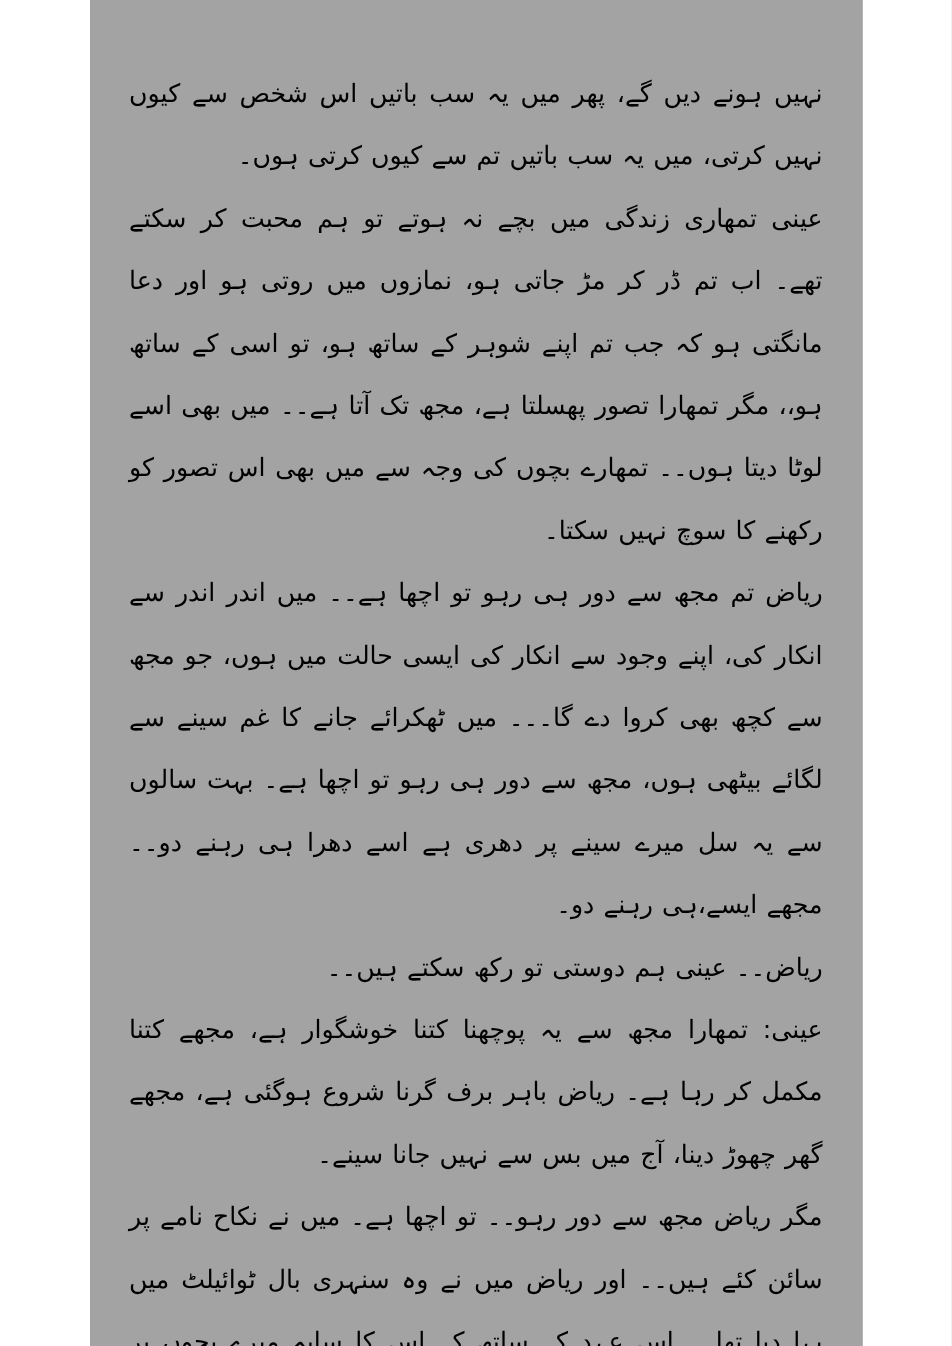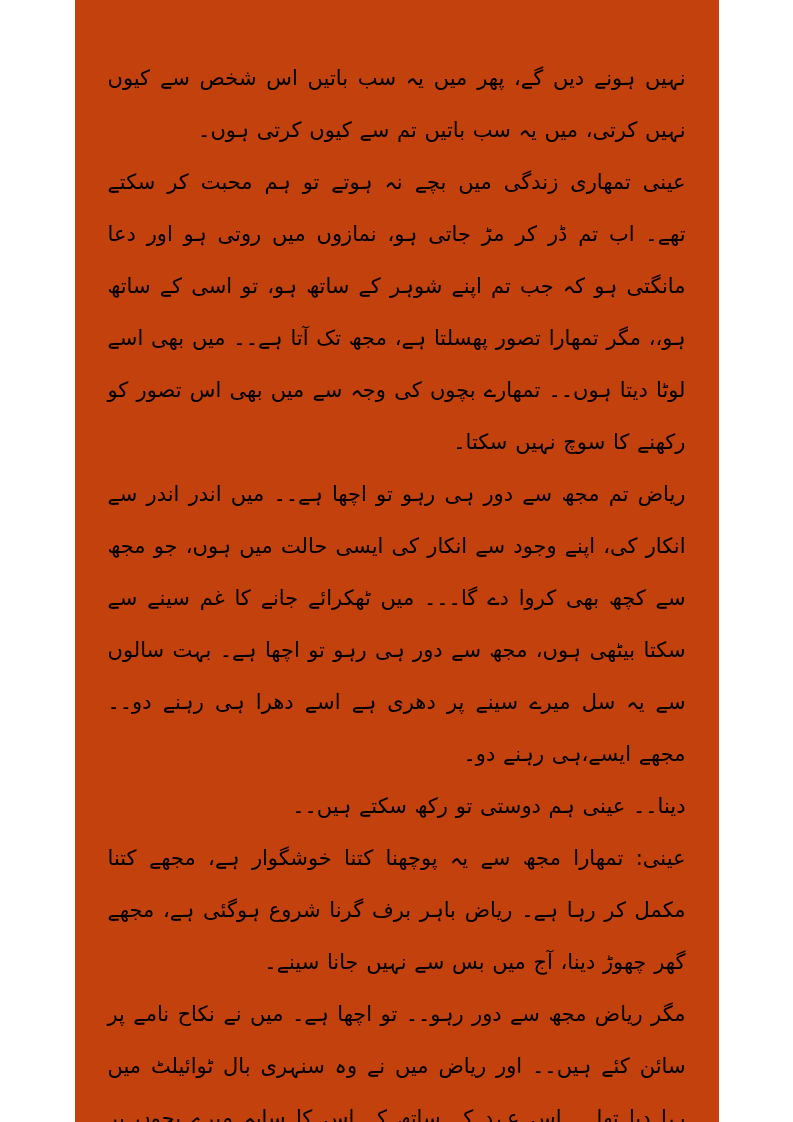--- a/index.html
+++ b/index.html
@@ -5,21 +5,21 @@
   html, body {
     margin: 0;
     padding: 0;
     background: #ffffff;
   }
   .page {
     position: relative;
     width: 644px;
     height: 1122px;
     margin: 0 auto;
-    background: #c2410c;
+    background: #a3a3a3;
     box-sizing: border-box;
     padding: 52px 33px 40px 33px;
     overflow: hidden;
     direction: rtl;
   }
   .page-text {
     color: #000000;
     font-family: "DejaVu Sans", sans-serif;
     font-size: 21px;
     line-height: 52px;
@@ -33,18 +33,18 @@
     word-spacing: 1px;
   }
 </style>
 </head>
 <body>
 
 <div class="page">
   <div class="page-text">
     <p>نہیں ہونے دیں گے، پھر میں یہ سب باتیں اس شخص سے کیوں نہیں کرتی، میں یہ سب باتیں تم سے کیوں کرتی ہوں۔</p>
     <p>عینی تمھاری زندگی میں بچے نہ ہوتے تو ہم محبت کر سکتے تھے۔ اب تم ڈر کر مڑ جاتی ہو، نمازوں میں روتی ہو اور دعا مانگتی ہو کہ جب تم اپنے شوہر کے ساتھ ہو، تو اسی کے ساتھ ہو،، مگر تمھارا تصور پھسلتا ہے، مجھ تک آتا ہے۔۔ میں بھی اسے لوٹا دیتا ہوں۔۔ تمھارے بچوں کی وجہ سے میں بھی اس تصور کو رکھنے کا سوچ نہیں سکتا۔</p>
-    <p>ریاض تم مجھ سے دور ہی رہو تو اچھا ہے۔۔ میں اندر اندر سے انکار کی، اپنے وجود سے انکار کی ایسی حالت میں ہوں، جو مجھ سے کچھ بھی کروا دے گا۔۔۔ میں ٹھکرائے جانے کا غم سینے سے سکتا بیٹھی ہوں، مجھ سے دور ہی رہو تو اچھا ہے۔ بہت سالوں سے یہ سل میرے سینے پر دھری ہے اسے دھرا ہی رہنے دو۔۔ مجھے ایسے،ہی رہنے دو۔</p>
-    <p>دینا۔۔ عینی ہم دوستی تو رکھ سکتے ہیں۔۔</p>
+    <p>ریاض تم مجھ سے دور ہی رہو تو اچھا ہے۔۔ میں اندر اندر سے انکار کی، اپنے وجود سے انکار کی ایسی حالت میں ہوں، جو مجھ سے کچھ بھی کروا دے گا۔۔۔ میں ٹھکرائے جانے کا غم سینے سے لگائے بیٹھی ہوں، مجھ سے دور ہی رہو تو اچھا ہے۔ بہت سالوں سے یہ سل میرے سینے پر دھری ہے اسے دھرا ہی رہنے دو۔۔ مجھے ایسے،ہی رہنے دو۔</p>
+    <p>ریاض۔۔ عینی ہم دوستی تو رکھ سکتے ہیں۔۔</p>
     <p>عینی: تمھارا مجھ سے یہ پوچھنا کتنا خوشگوار ہے، مجھے کتنا مکمل کر رہا ہے۔ ریاض باہر برف گرنا شروع ہوگئی ہے، مجھے گھر چھوڑ دینا، آج میں بس سے نہیں جانا سینے۔</p>
     <p>مگر ریاض مجھ سے دور رہو۔۔ تو اچھا ہے۔ میں نے نکاح نامے پر سائن کئے ہیں۔۔ اور ریاض میں نے وہ سنہری بال ٹوائیلٹ میں بہا دیا تھا۔۔ اس عہد کے ساتھ کے اس کا سایہ میرے بچوں پر نہیں پڑے گا ۔۔۔ مجھ میں عشق کرنے کی تمنا تھی۔۔ مجھ میں ساتھ نبھانے کا جنون تھا، مجھے تتلیاں پکڑنے کا شوق تھا، مجھے جاگتی آنکھوں خواب سجانے کی خواہش تھی۔۔ مگر ریاض اس دن سب میں نے ٹوائلٹ میں بہا دیا ہے، اور تم تم مجھ سے دور ہی رہو تو اچھا ہے۔۔۔ میرے سامنے میرے بچوں کا چمکتا مستقبل ہے اور تم اپنی چمکتی آنکھیں مجھ سے پرے ہی رکھو تو اچھا ہے۔۔ آج برف کا طوفان آنا ہے۔۔ مجھے گھر چھوڑ دو۔۔</p>
   </div>
 </div>
 
 </body></html>

